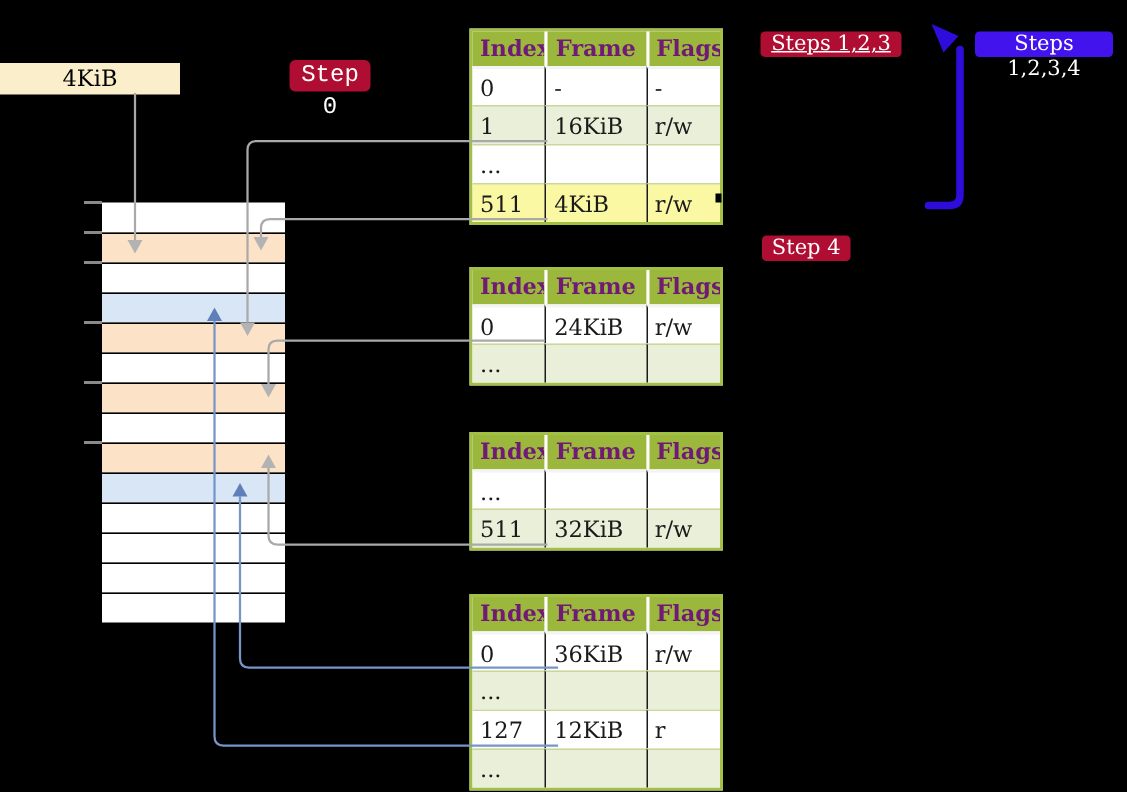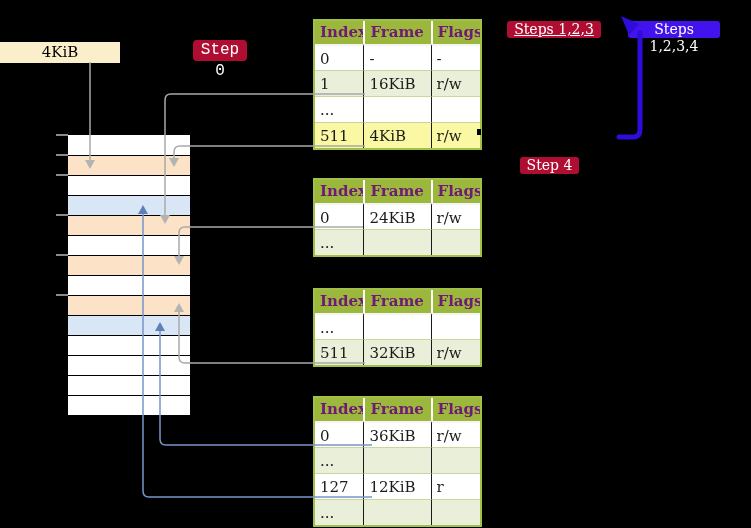--- a/index.html
+++ b/index.html
@@ -19,23 +19,23 @@
     background:var(--labelbox); color:#000; font-size:15px; line-height:21px;
     text-align:center;
   }
   .badge{
     position:absolute; color:#fff; text-align:center; border-radius:3px;
   }
   .b-step0{left:193px; top:40px; width:54px; height:21px; line-height:21px;
     font-size:16px; background:var(--badgered); border-radius:4px;font-family:Liberation Mono, monospace;}
   .b-steps123{left:507px; top:21px; width:94px; height:17px; line-height:17px;
     font-size:14px; background:var(--badgered);text-decoration:underline;}
-  .b-steps1234{left:628px; top:21px; width:92px; height:17px; line-height:17px;
+  .b-steps1234{left:650px; top:21px; width:92px; height:17px; line-height:17px;
     font-size:14px; background:var(--badgeblue);}
-  .b-step4{left:520px; top:157px; width:59px; height:17px; line-height:17px;
+  .b-step4{left:508px; top:157px; width:59px; height:17px; line-height:17px;
     font-size:14px; background:var(--badgered);}
   #memory-column{
     position:absolute; left:68px; top:135px; width:122px; height:280px;
     background:#000;
   }
   .mem-row{position:absolute; left:0; width:122px; height:20px; box-sizing:border-box;
     border-top:1px solid #000;}
   .mem-white{background:#ffffff;}
   .mem-orange{background:var(--memorange);}
   .mem-blue{background:var(--memblue);}

